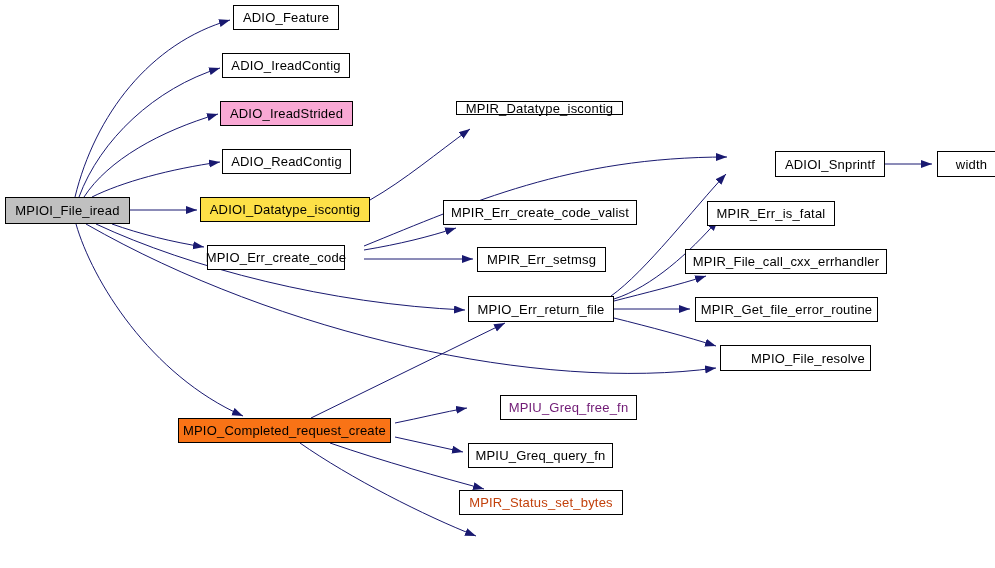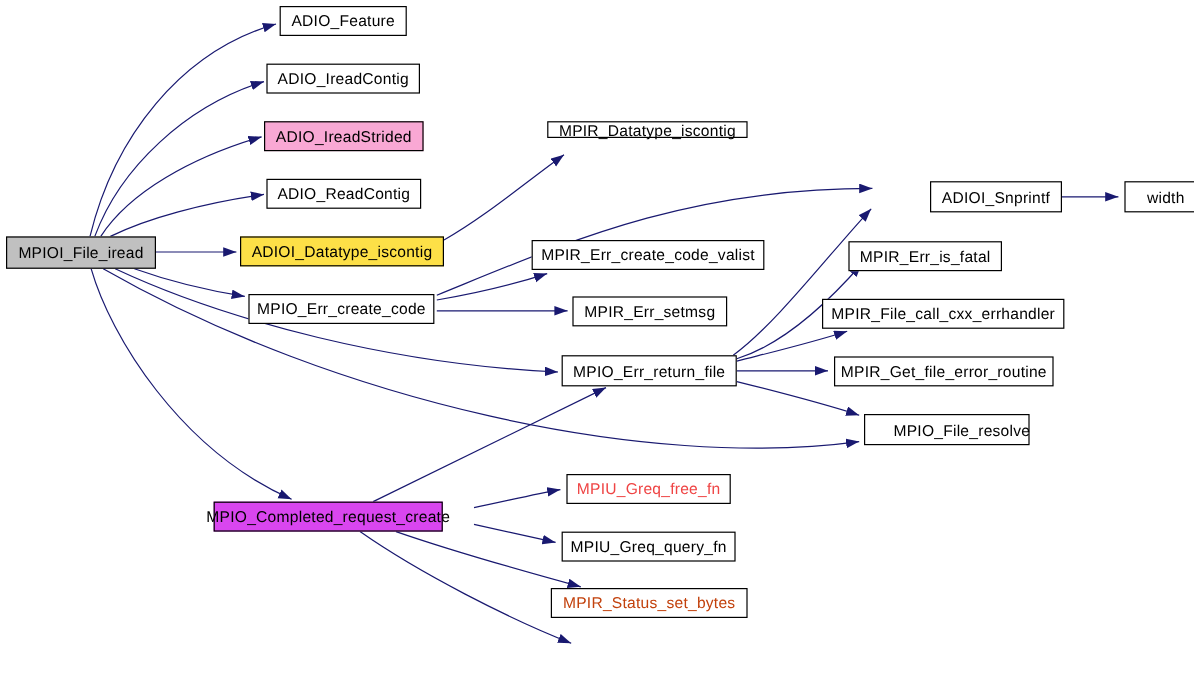--- a/index.html
+++ b/index.html
@@ -61,28 +61,28 @@
       <path d="M395,437C418,442 440,447 463,452" fill="none" stroke="#191970" stroke-width="1" marker-end="url(#arrowhead)"></path>
       <path d="M330,443C385,462 440,477 484,489" fill="none" stroke="#191970" stroke-width="1" marker-end="url(#arrowhead)"></path>
       <path d="M300,443C350,478 425,516 476,536" fill="none" stroke="#191970" stroke-width="1" marker-end="url(#arrowhead)"></path>
     </svg>
     <div class="node" style="left: 5px; top: 197px; width: 125px; height: 27px; background: rgb(192, 192, 192); border-color: rgb(0, 0, 0); color: rgb(0, 0, 0);">MPIOI_File_iread</div>
     <div class="node" style="left: 233px; top: 5px; width: 106px; height: 25px; background: rgb(255, 255, 255); border-color: rgb(0, 0, 0); color: rgb(0, 0, 0);">ADIO_Feature</div>
     <div class="node" style="left: 222px; top: 53px; width: 128px; height: 25px; background: rgb(255, 255, 255); border-color: rgb(0, 0, 0); color: rgb(0, 0, 0);">ADIO_IreadContig</div>
     <div class="node" style="left: 220px; top: 101px; width: 133px; height: 25px; background: #f9a8d4; border-color: rgb(0, 0, 0); color: rgb(0, 0, 0);">ADIO_IreadStrided</div>
     <div class="node" style="left: 222px; top: 149px; width: 129px; height: 25px; background: rgb(255, 255, 255); border-color: rgb(0, 0, 0); color: rgb(0, 0, 0);">ADIO_ReadContig</div>
     <div class="node" style="left: 200px; top: 197px; width: 170px; height: 25px; background: #fde047; border-color: rgb(0, 0, 0); color: rgb(0, 0, 0);">ADIOI_Datatype_iscontig</div>
-    <div class="node" style="left: 207px; top: 245px; width: 155px; height: 25px; background: rgb(255, 255, 255); border-color: rgb(0, 0, 0); color: rgb(0, 0, 0);">MPIO_Err_create_code</div>
+    <div class="node" style="left: 207px; top: 245px; width: 138px; height: 25px; background: rgb(255, 255, 255); border-color: rgb(0, 0, 0); color: rgb(0, 0, 0);">MPIO_Err_create_code</div>
     <div class="node" style="left: 456px; top: 101px; width: 167px; height: 14px; background: rgb(255, 255, 255); border-color: rgb(0, 0, 0); color: rgb(0, 0, 0);">MPIR_Datatype_iscontig</div>
     <div class="node" style="left: 443px; top: 200px; width: 194px; height: 25px; background: rgb(255, 255, 255); border-color: rgb(0, 0, 0); color: rgb(0, 0, 0);">MPIR_Err_create_code_valist</div>
     <div class="node" style="left: 477px; top: 247px; width: 129px; height: 25px; background: rgb(255, 255, 255); border-color: rgb(0, 0, 0); color: rgb(0, 0, 0);">MPIR_Err_setmsg</div>
     <div class="node" style="left: 468px; top: 296px; width: 146px; height: 26px; background: rgb(255, 255, 255); border-color: rgb(0, 0, 0); color: rgb(0, 0, 0);">MPIO_Err_return_file</div>
     <div class="node" style="left: 731px; top: 151px; width: 110px; height: 26px; background: rgb(255, 255, 255); border-color: rgb(0, 0, 0); color: rgb(0, 0, 0); margin-left: 44px;">ADIOI_Snprintf</div>
     <div class="node" style="left: 937px; top: 151px; width: 69px; height: 26px; background: rgb(255, 255, 255); border-color: rgb(0, 0, 0); color: rgb(0, 0, 0);">width</div>
     <div class="node" style="left: 707px; top: 201px; width: 128px; height: 25px; background: rgb(255, 255, 255); border-color: rgb(0, 0, 0); color: rgb(0, 0, 0);">MPIR_Err_is_fatal</div>
     <div class="node" style="left: 685px; top: 249px; width: 202px; height: 25px; background: rgb(255, 255, 255); border-color: rgb(0, 0, 0); color: rgb(0, 0, 0);">MPIR_File_call_cxx_errhandler</div>
     <div class="node" style="left: 695px; top: 297px; width: 183px; height: 25px; background: rgb(255, 255, 255); border-color: rgb(0, 0, 0); color: rgb(0, 0, 0);">MPIR_Get_file_error_routine</div>
-    <div class="node" style="left: 720px; top: 345px; width: 138px; height: 26px; background: rgb(255, 255, 255); border-color: rgb(0, 0, 0); color: rgb(0, 0, 0); padding-left: 25px;">MPIO_File_resolve</div>
-    <div class="node" style="left: 178px; top: 418px; width: 191px; height: 25px; background: #d946ef; border-color: rgb(0, 0, 0); color: rgb(0, 0, 0);">MPIO_Completed_request_create</div>
-    <div class="node" style="left: 472px; top: 395px; width: 137px; height: 25px; background: rgb(255, 255, 255); border-color: rgb(0, 0, 0); color: #ef4444;">MPIU_Greq_free_fn</div>
+    <div class="node" style="left: 720px; top: 345px; width: 151px; height: 26px; background: rgb(255, 255, 255); border-color: rgb(0, 0, 0); color: rgb(0, 0, 0); padding-left: 25px;">MPIO_File_resolve</div>
+    <div class="node" style="left: 178px; top: 418px; width: 213px; height: 25px; background: #f97316; border-color: rgb(0, 0, 0); color: rgb(0, 0, 0);">MPIO_Completed_request_create</div>
+    <div class="node" style="left: 500px; top: 395px; width: 137px; height: 25px; background: rgb(255, 255, 255); border-color: rgb(0, 0, 0); color: #701a75;">MPIU_Greq_free_fn</div>
     <div class="node" style="left: 468px; top: 443px; width: 145px; height: 25px; background: rgb(255, 255, 255); border-color: rgb(0, 0, 0); color: rgb(0, 0, 0);">MPIU_Greq_query_fn</div>
     <div class="node" style="left: 459px; top: 490px; width: 164px; height: 25px; background: rgb(255, 255, 255); border-color: rgb(0, 0, 0); color: #c2410c;">MPIR_Status_set_bytes</div>
   </div>
 
 </body></html>

